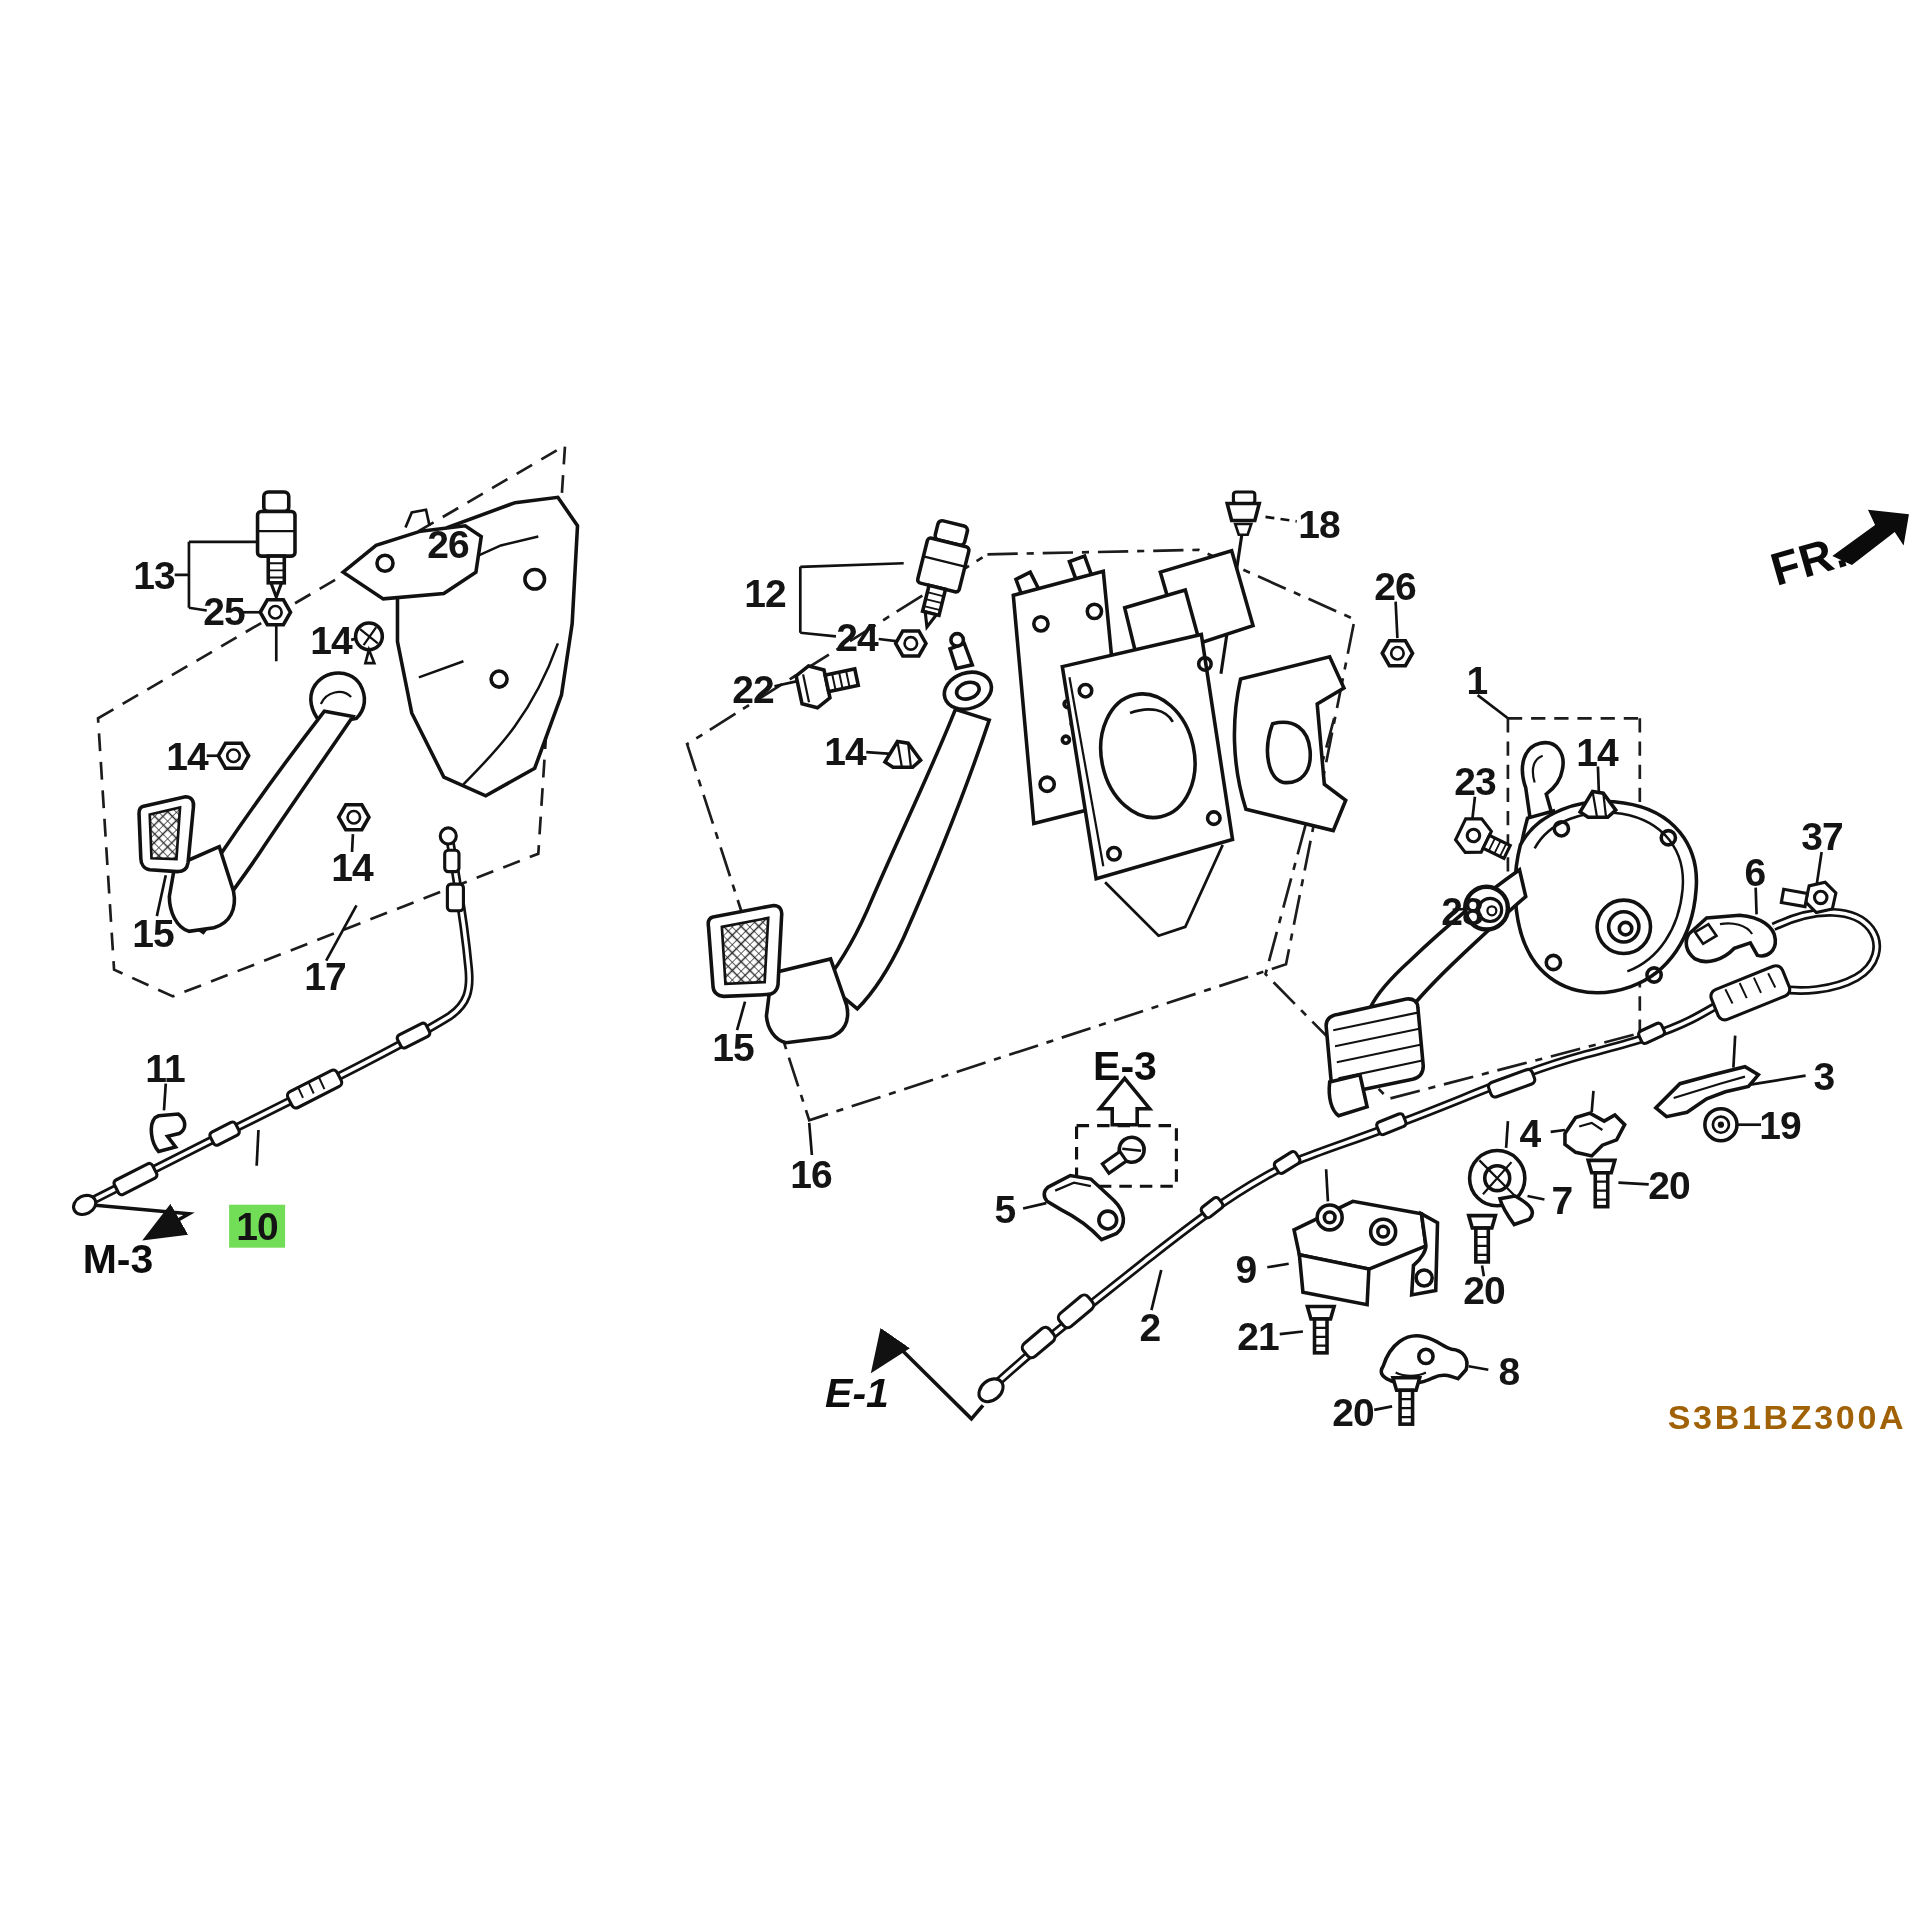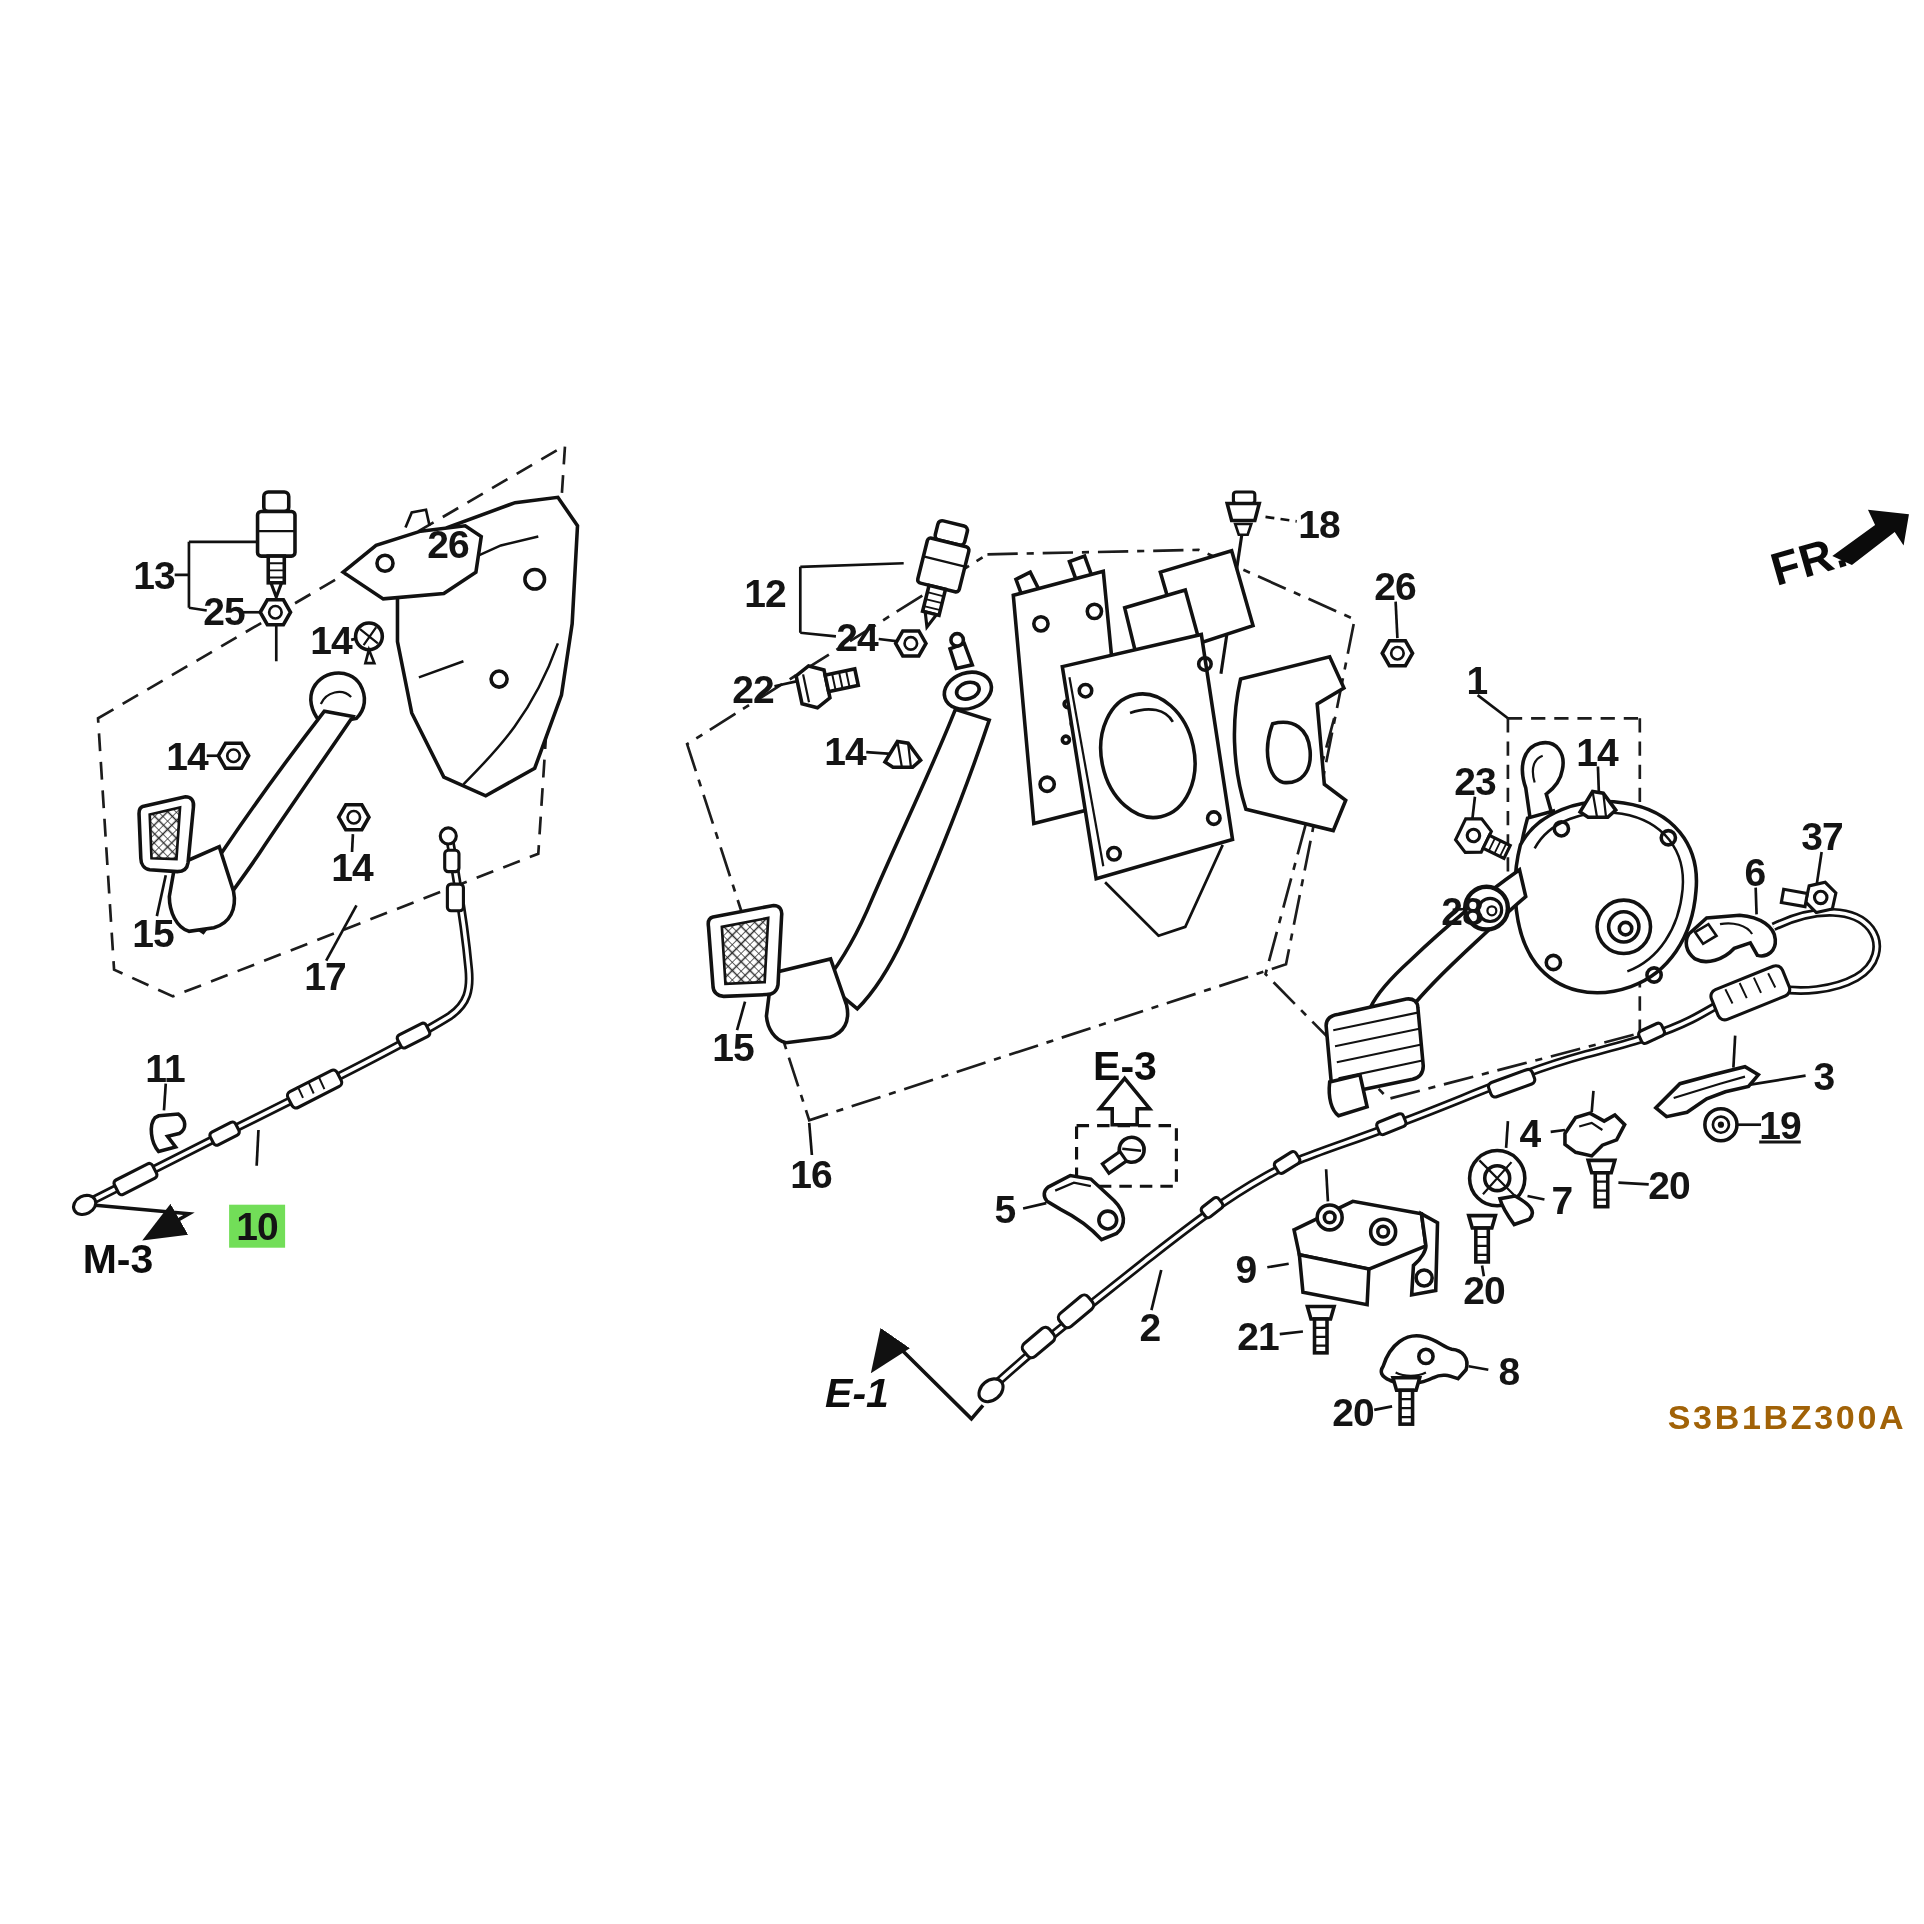--- a/index.html
+++ b/index.html
@@ -369,21 +369,21 @@
       <div class="callout" style="left: 1150px; top: 1327px;">2</div>
       <div class="callout" style="left: 1246px; top: 1269px;">9</div>
       <div class="callout" style="left: 1258px; top: 1336px;">21</div>
       <div class="callout" style="left: 1477px; top: 680px;">1</div>
       <div class="callout" style="left: 1475px; top: 781px;">23</div>
       <div class="callout" style="left: 1597px; top: 752px;">14</div>
       <div class="callout" style="left: 1462px; top: 911px;">28</div>
       <div class="callout" style="left: 1822px; top: 836px;">37</div>
       <div class="callout" style="left: 1755px; top: 872px;">6</div>
       <div class="callout" style="left: 1824px; top: 1076px;">3</div>
-      <div class="callout" style="left: 1780px; top: 1125px; text-decoration: underline;">19</div>
+      <div class="callout" style="left: 1780px; top: 1125px;">19</div>
       <div class="callout" style="left: 1530px; top: 1133px;">4</div>
       <div class="callout" style="left: 1669px; top: 1185px;">20</div>
       <div class="callout" style="left: 1562px; top: 1200px;">7</div>
       <div class="callout" style="left: 1484px; top: 1290px;">20</div>
       <div class="callout" style="left: 1509px; top: 1371px;">8</div>
       <div class="callout" style="left: 1353px; top: 1412px;">20</div>
       <div class="ref" style="left: 118px; top: 1259px;">M-3</div>
       <div class="ref" style="left: 1125px; top: 1066px;">E-3</div>
       <div class="ref" style="left: 857px; top: 1393px; font-style: italic;">E-1</div>
     </div>

